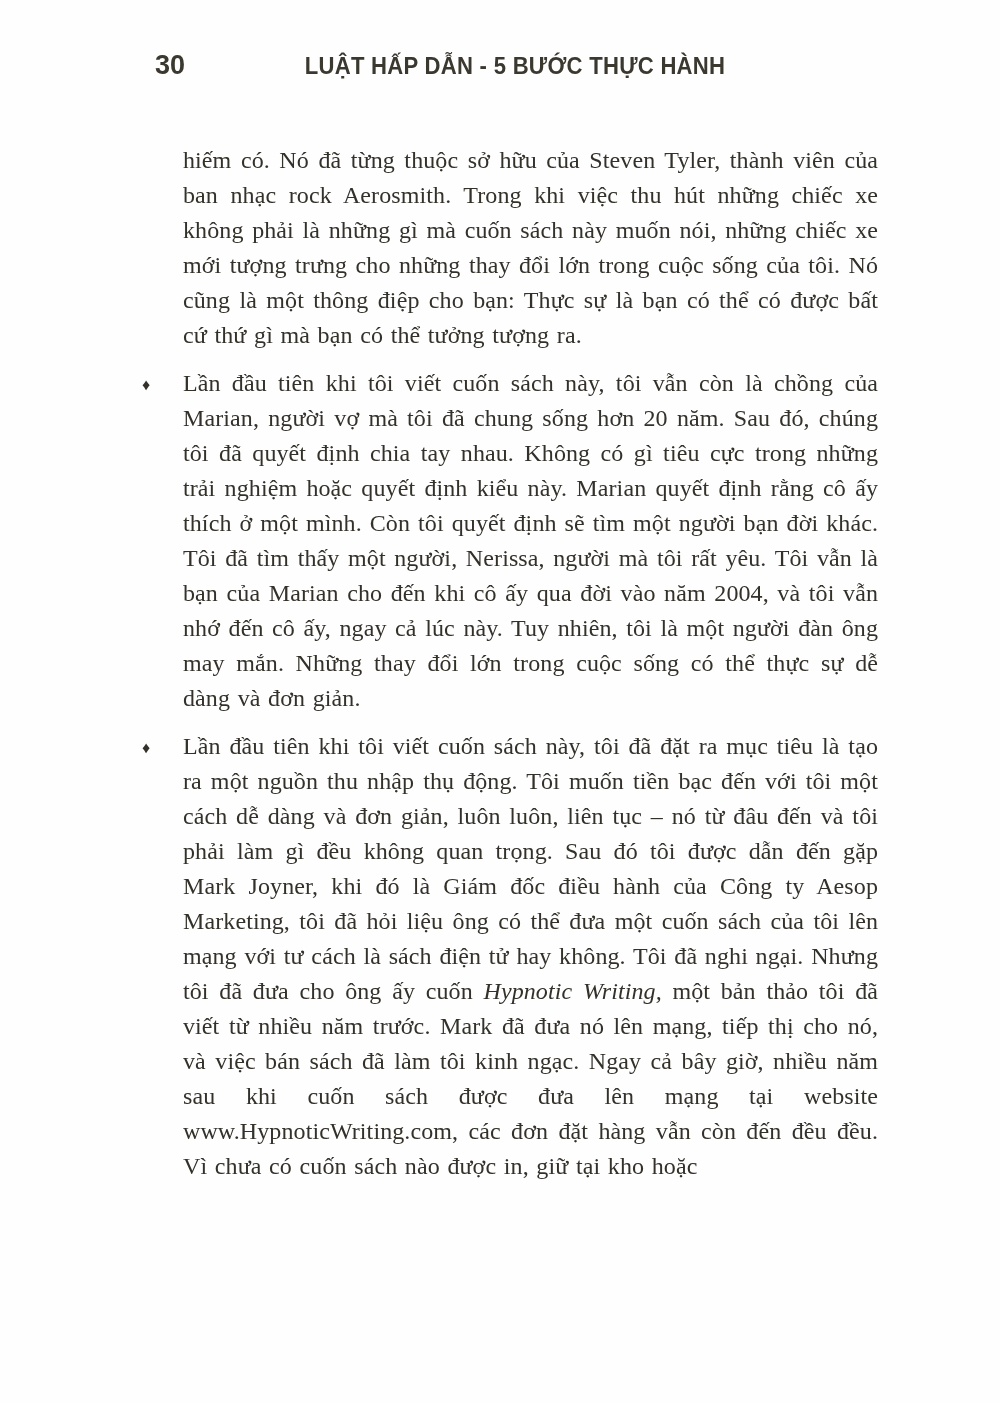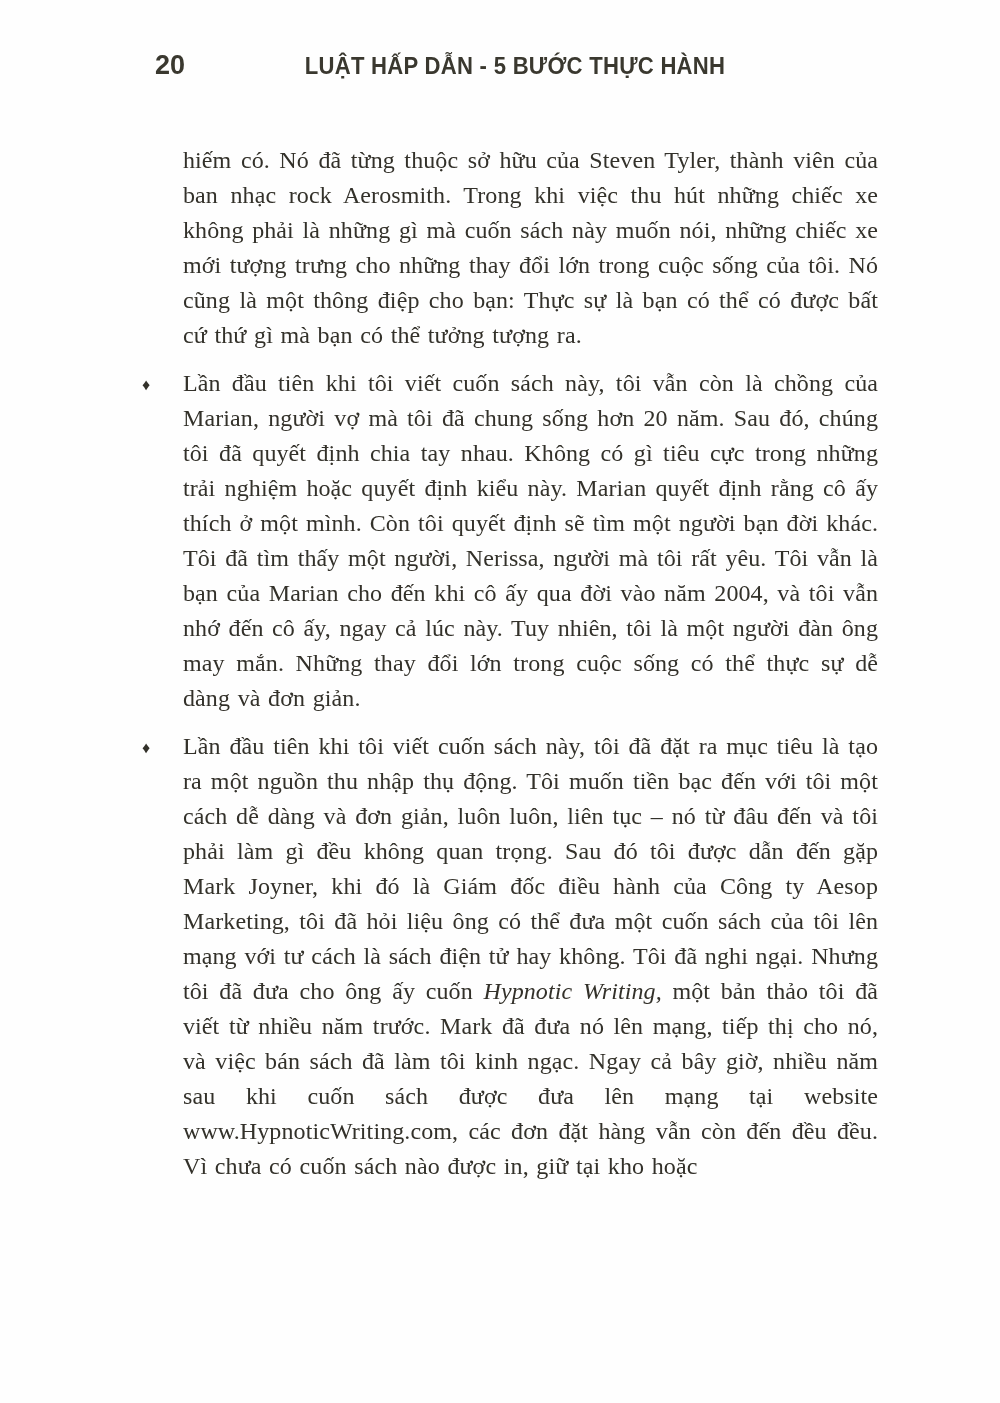--- a/index.html
+++ b/index.html
@@ -75,21 +75,21 @@
   }
   .para em {
     font-style: italic;
   }
 </style>
 </head>
 <body>
 
 <div class="book-page">
 
-  <div class="page-number">20</div>
+  <div class="page-number">30</div>
 
   <div class="running-title">LUẬT HẤP DẪN - 5 BƯỚC THỰC HÀNH</div>
 
   <div class="page-body">
       <div class="para"><span>hiếm có. Nó đã từng thuộc sở hữu của Steven Tyler, thành viên của ban nhạc rock Aerosmith. Trong khi việc thu hút những chiếc xe không phải là những gì mà cuốn sách này muốn nói, những chiếc xe mới tượng trưng cho những thay đổi lớn trong cuộc sống của tôi. Nó cũng là một thông điệp cho bạn: Thực sự là bạn có thể có được bất cứ thứ gì mà bạn có thể tưởng tượng ra.</span></div>
       <div class="para bulleted"><span class="bullet">♦</span><span>Lần đầu tiên khi tôi viết cuốn sách này, tôi vẫn còn là chồng của Marian, người vợ mà tôi đã chung sống hơn 20 năm. Sau đó, chúng tôi đã quyết định chia tay nhau. Không có gì tiêu cực trong những trải nghiệm hoặc quyết định kiểu này. Marian quyết định rằng cô ấy thích ở một mình. Còn tôi quyết định sẽ tìm một người bạn đời khác. Tôi đã tìm thấy một người, Nerissa, người mà tôi rất yêu. Tôi vẫn là bạn của Marian cho đến khi cô ấy qua đời vào năm 2004, và tôi vẫn nhớ đến cô ấy, ngay cả lúc này. Tuy nhiên, tôi là một người đàn ông may mắn. Những thay đổi lớn trong cuộc sống có thể thực sự dễ dàng và đơn giản.</span></div>
       <div class="para bulleted"><span class="bullet">♦</span><span>Lần đầu tiên khi tôi viết cuốn sách này, tôi đã đặt ra mục tiêu là tạo ra một nguồn thu nhập thụ động. Tôi muốn tiền bạc đến với tôi một cách dễ dàng và đơn giản, luôn luôn, liên tục – nó từ đâu đến và tôi phải làm gì đều không quan trọng. Sau đó tôi được dẫn đến gặp Mark Joyner, khi đó là Giám đốc điều hành của Công ty Aesop Marketing, tôi đã hỏi liệu ông có thể đưa một cuốn sách của tôi lên mạng với tư cách là sách điện tử hay không. Tôi đã nghi ngại. Nhưng tôi đã đưa cho ông ấy cuốn </span><em>Hypnotic Writing,</em><span> một bản thảo tôi đã viết từ nhiều năm trước. Mark đã đưa nó lên mạng, tiếp thị cho nó, và việc bán sách đã làm tôi kinh ngạc. Ngay cả bây giờ, nhiều năm sau khi cuốn sách được đưa lên mạng tại website www.HypnoticWriting.com, các đơn đặt hàng vẫn còn đến đều đều. Vì chưa có cuốn sách nào được in, giữ tại kho hoặc</span></div>
     </div>
 
 </div>

